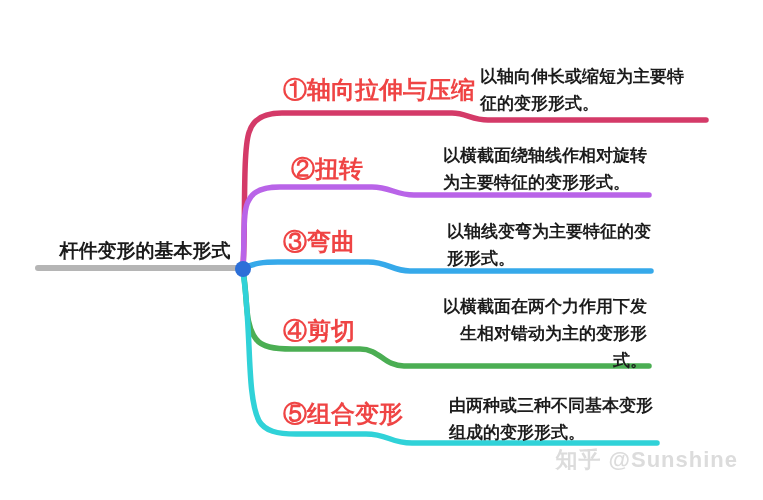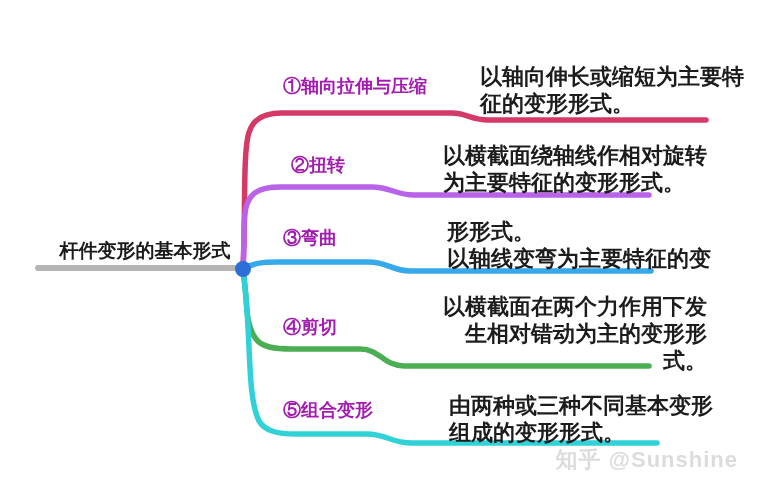--- a/index.html
+++ b/index.html
@@ -8,23 +8,23 @@
     font-family:"Liberation Sans", sans-serif; overflow:hidden;
   }
   .svg-layer {position:absolute; left:0; top:0; width:763px; height:500px;}
   .branch-line {fill:none; stroke-width:5.5; stroke-linecap:round;}
   .root-line  {fill:none; stroke-width:6; stroke-linecap:round;}
   .root-label {
     position:absolute; left:45px; top:238px; width:200px; text-align:center;
     font-size:19px; font-weight:600; color:#1b1b1b; white-space:nowrap;
   }
   .node-label {
-    position:absolute; font-size:18px; font-weight:600; color:#a21caf; white-space:nowrap;
+    position:absolute; font-size:24px; font-weight:600; color:#ef4444; white-space:nowrap;
   }
-  .desc {position:absolute; font-size:22px; font-weight:600; color:#1c1c1c; line-height:27px;}
+  .desc {position:absolute; font-size:17px; font-weight:600; color:#1c1c1c; line-height:27px;}
   .desc .line {white-space:nowrap;}
   .watermark {
     position:absolute; top:445px; right:25px; font-size:22px; font-weight:700;
     color:#dcdcdc; letter-spacing:1px; white-space:nowrap;
   }
 </style>
 </head>
 <body>
 
 <div class="canvas">
@@ -51,22 +51,22 @@
     <div class="line">以轴向伸长或缩短为主要特</div>
     <div class="line">征的变形形式。</div>
   </div>
 
   <div class="desc" style="left:443px; top:142px;">
     <div class="line">以横截面绕轴线作相对旋转</div>
     <div class="line">为主要特征的变形形式。</div>
   </div>
 
   <div class="desc" style="left:447px; top:218px;">
+    <div class="line">以轴线变弯为主要特征的变</div>
     <div class="line">形形式。</div>
-    <div class="line">以轴线变弯为主要特征的变</div>
   </div>
 
   <div class="desc" style="left:443px; top:293px;text-align:right;">
     <div class="line">以横截面在两个力作用下发</div>
     <div class="line">生相对错动为主的变形形</div>
     <div class="line">式。</div>
   </div>
 
   <div class="desc" style="left:449px; top:392px;">
     <div class="line">由两种或三种不同基本变形</div>

